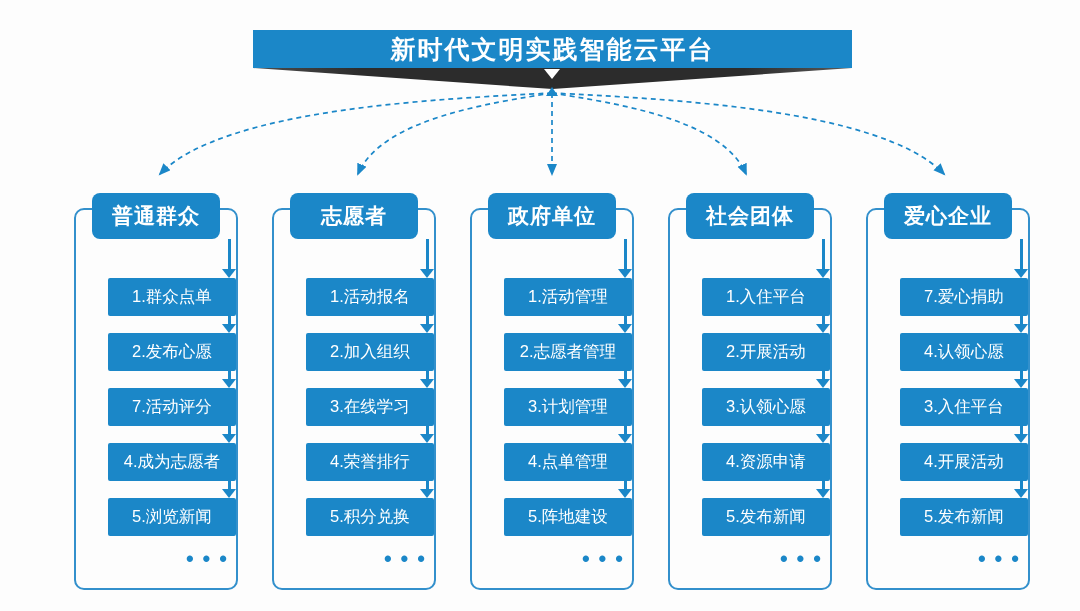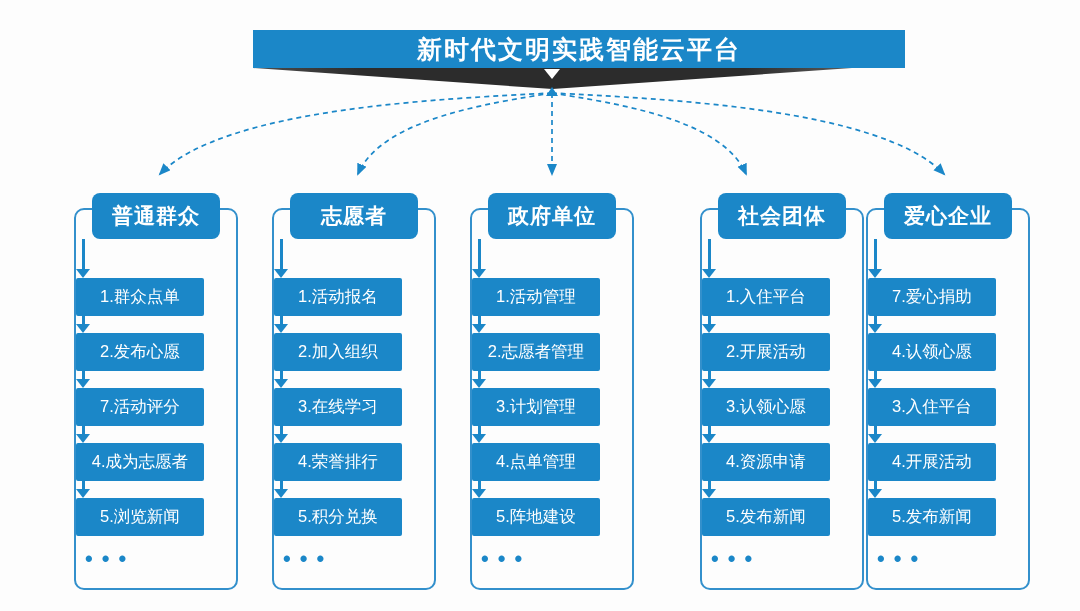--- a/index.html
+++ b/index.html
@@ -16,21 +16,21 @@
   .stage{
     position:relative;
     width:1080px;height:611px;
     background:var(--bg);
     overflow:hidden;
     margin:0 auto;
   }
 
   
   .banner-bar{
-    position:absolute;left:253px;top:30px;width:652px;height:38px;
+    position:absolute;left:253px;top:30px;width:599px;height:38px;
     background:var(--primary);
     color:#ffffff;
     display:flex;align-items:center;justify-content:center;
     font-size:25px;font-weight:bold;letter-spacing:2px;
   }
   .banner-fold{
     position:absolute;left:253px;top:68px;width:599px;height:21px;
     background:linear-gradient(90deg,#4d4d4d 0%,var(--banner-dark) 18%,var(--banner-dark) 82%,#5a5a5a 100%);
     -webkit-clip-path:polygon(0 0,100% 0,50% 100%);
     clip-path:polygon(0 0,100% 0,50% 100%);
@@ -55,36 +55,36 @@
   
   .column{
     position:absolute;top:208px;width:164px;height:382px;
     border:2px solid var(--panel-border);
     border-radius:10px;
     background:transparent;
   }
   .col-1{left:74px;text-decoration:underline;}
   .col-2{left:272px;}
   .col-3{left:470px;text-decoration:underline;}
-  .col-4{left:700px;}
+  .col-4{left:668px;}
   .col-5{left:866px;}
 
   .col-header{
     position:absolute;left:50%;top:-17px;transform:translateX(-50%);
     width:128px;height:46px;
     background:var(--primary);
     border-radius:8px;
     color:#ffffff;font-size:21px;font-weight:bold;letter-spacing:1px;
     display:flex;align-items:center;justify-content:center;
     white-space:nowrap;
   }
 
   .flow{
     position:absolute;left:0;top:29px;width:100%;
-    display:flex;flex-direction:column;align-items:flex-start;
+    display:flex;flex-direction:column;align-items:flex-end;
   }
 
   .step{
     width:128px;height:38px;
     background:var(--primary);
     border-radius:2px;
     color:#ffffff;font-size:16.5px;
     display:flex;align-items:center;justify-content:center;
     white-space:nowrap;
   }

